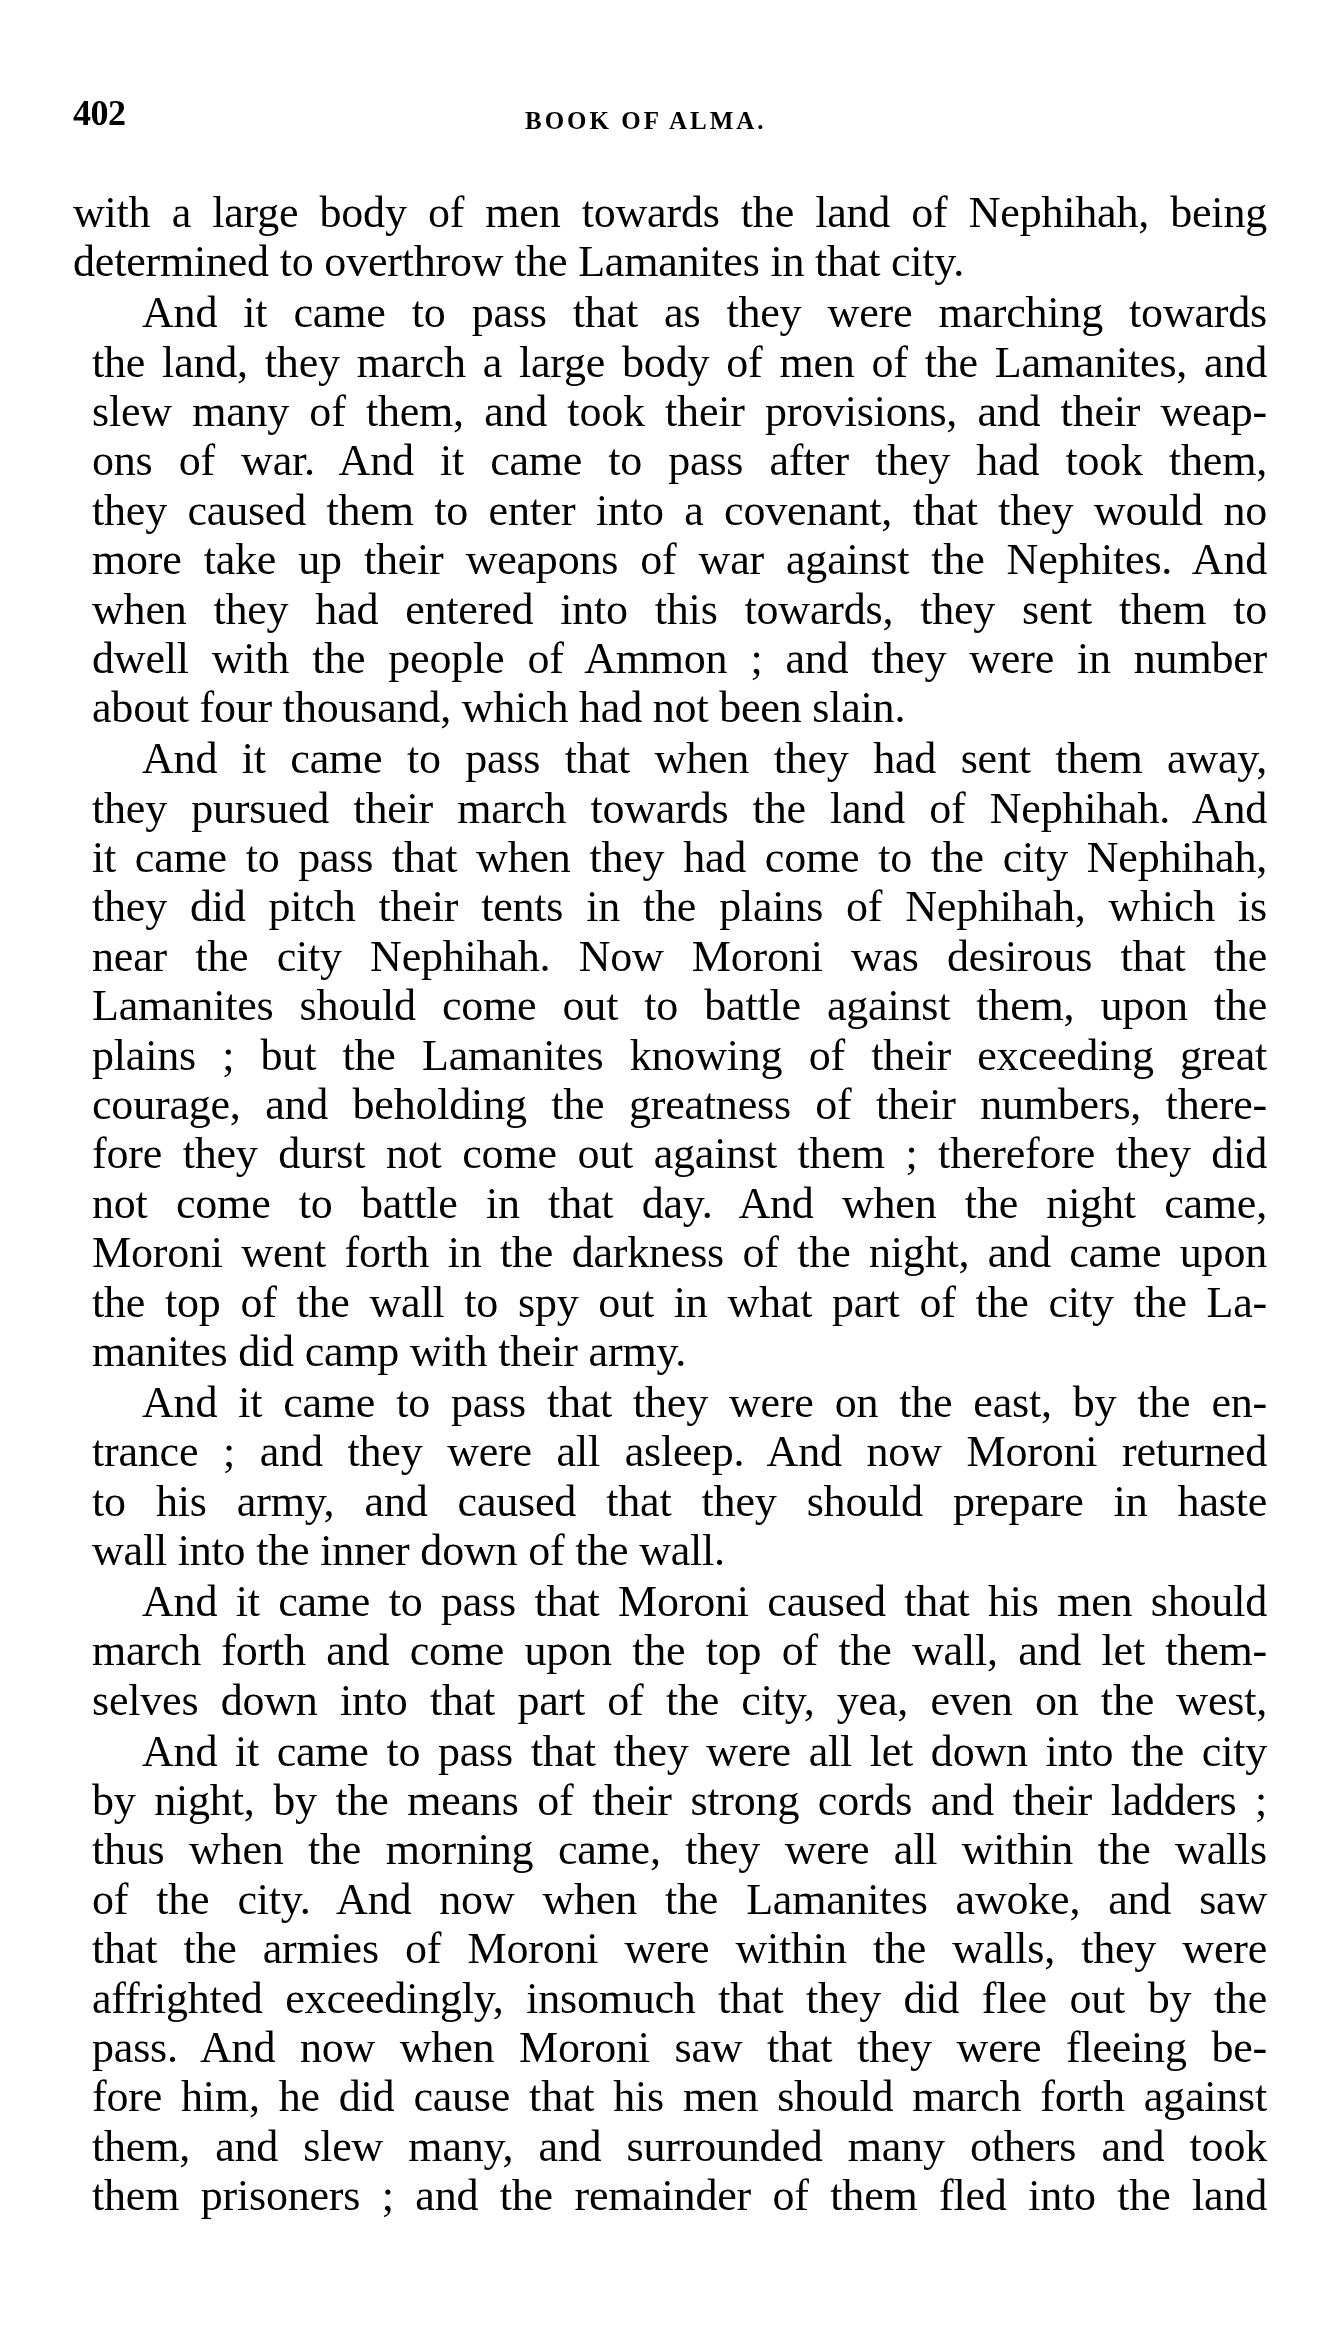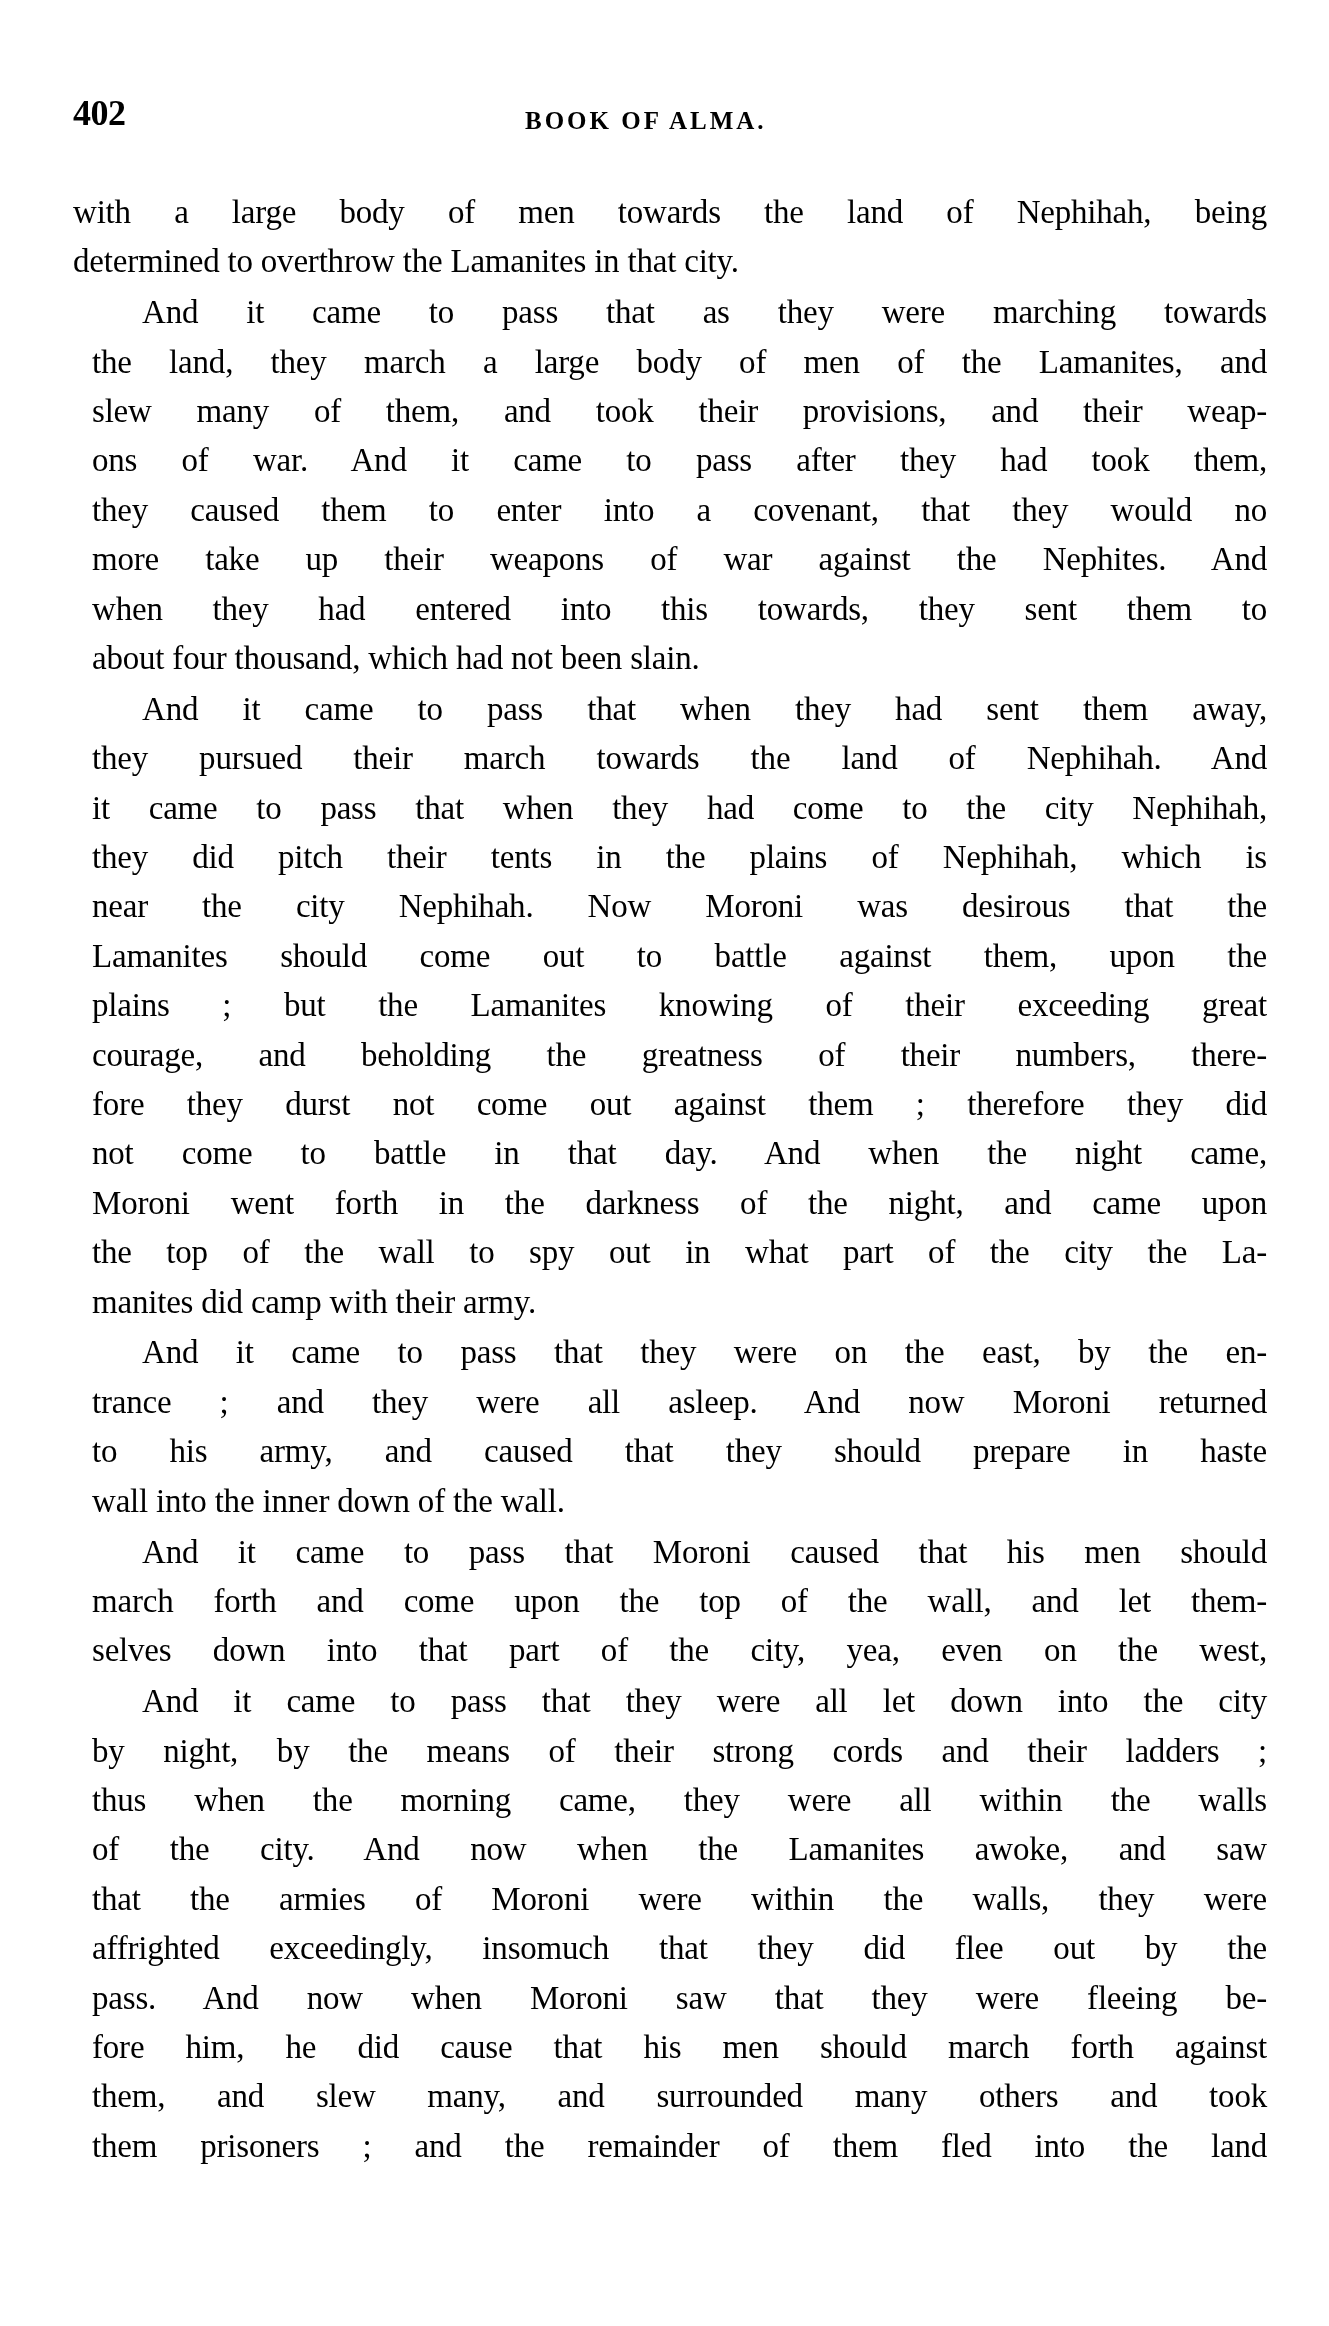--- a/index.html
+++ b/index.html
@@ -38,21 +38,21 @@
     width: 1194px;
   }
   .paragraph {
     margin: 0;
     padding: 0;
   }
   .line {
     display: block;
     height: 49.4px;
     line-height: 49.4px;
-    font-size: 33px;
+    font-size: 44px;
     text-align: justify;
     text-align-last: justify;
     white-space: nowrap;
     word-spacing: 0;
     letter-spacing: -0.2px;
   }
   .line.last {
     text-align-last: left;
   }
   .line.indent {
@@ -78,20 +78,21 @@
     </p>
 
     <p class="paragraph">
       <span class="line indent">And it came to pass that as they were marching towards</span>
       <span class="line">the land, they march a large body of men of the Lamanites, and</span>
       <span class="line">slew many of them, and took their provisions, and their weap-</span>
       <span class="line">ons of war.  And it came to pass after they had took them,</span>
       <span class="line">they caused them to enter into a covenant, that they would no</span>
       <span class="line">more take up their weapons of war against the Nephites. And</span>
       <span class="line">when they had entered into this towards, they sent them to</span>
+      <span class="line">dwell with the people of Ammon ; and they were in number</span>
       <span class="line last">about four thousand, which had not been slain.</span>
     </p>
 
     <p class="paragraph">
       <span class="line indent">And it came to pass that when they had sent them away,</span>
       <span class="line">they pursued their march towards the land of Nephihah.  And</span>
       <span class="line">it came to pass that when they had come to the city Nephihah,</span>
       <span class="line">they did pitch their tents in the plains of Nephihah, which is</span>
       <span class="line">near the city Nephihah.  Now Moroni was desirous that the</span>
       <span class="line">Lamanites should come out to battle against them, upon the</span>

